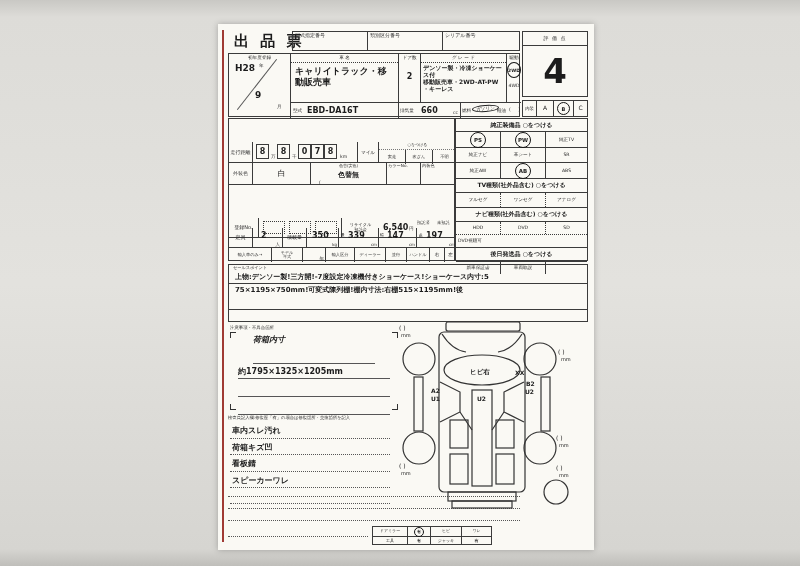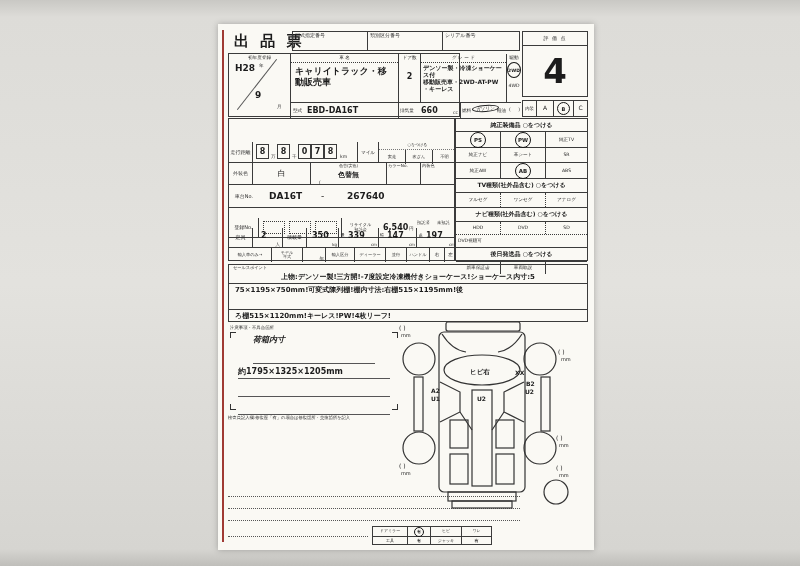--- a/index.html
+++ b/index.html
@@ -64,21 +64,21 @@
 
   <div class="abs b" style="left:304px;top:76px;width:66px;height:17px;display:flex;">
     <div class="c t4 br" style="width:13px;">内装</div>
     <div class="c s6 br" style="width:16px;">A</div>
     <div class="c br" style="width:19px;">
       <span class="circ-sm" style="width:11px;height:11px;">B</span>
     </div>
     <div class="c s6" style="flex:1;">C</div>
   </div>
 
-  <div class="abs b" style="left:10px;top:29px;width:232px;height:64px;">
+  <div class="abs b" style="left:10px;top:29px;width:292px;height:64px;">
 
     <div class="abs br" style="left:0;top:0;width:62px;height:64px;">
       <div class="t4 c" style="height:8px;">初年度登録</div>
       <div class="abs" style="left:6px;top:9px;font-size:9px;font-weight:bold;">H28</div>
       <div class="abs t4" style="left:30px;top:9px;">年</div>
       <div class="abs" style="left:26px;top:36px;font-size:9px;font-weight:bold;">9</div>
       <div class="abs t4" style="left:48px;top:50px;">月</div>
       <div class="abs" style="left:-4px;top:30px;width:64px;height:1px;background:#555;transform:rotate(-52deg);"></div>
     </div>
 
@@ -163,26 +163,20 @@
         <span class="t4" style="position:absolute;left:8px;bottom:0;">(</span>
       </div>
       <div class="abs br" style="left:158px;top:0;width:34px;height:22px;">
         <span class="t4" style="position:absolute;left:1px;top:1px;font-size:4.2px;">カラーNo.</span>
       </div>
       <div class="abs" style="left:192px;top:0;width:35px;height:22px;">
         <span class="t4" style="position:absolute;left:1px;top:1px;font-size:4.2px;">内装色</span>
       </div>
     </div>
 
-    <div class="abs bb" style="left:0;top:66px;width:227px;height:23px;">
-      <div class="abs c tiny" style="left:0;top:0;width:30px;height:23px;">車台No.</div>
-      <span class="abs s9 bold" style="left:40px;top:6px;">DA16T</span>
-      <span class="abs s9" style="left:92px;top:6px;">-</span>
-      <span class="abs s9 bold" style="left:118px;top:6px;">267640</span>
-    </div>
 
     <div class="abs bb" style="left:0;top:99px;width:227px;height:20px;">
       <div class="abs br c tiny" style="left:0;top:0;width:30px;height:20px;">登録No.</div>
       <div class="abs b" style="left:34px;top:3px;width:22px;height:13px;border-style:dotted;"></div>
       <div class="abs b" style="left:60px;top:3px;width:22px;height:13px;border-style:dotted;"></div>
       <div class="abs b" style="left:86px;top:3px;width:22px;height:13px;border-style:dotted;"></div>
       <div class="abs bl" style="left:112px;top:0;width:38px;height:20px;">
         <div class="t4 c" style="height:20px;white-space:pre-line;font-size:4.2px;">リサイクル
 預託金</div>
       </div>
@@ -277,38 +271,44 @@
     <div class="bb c s6 bold" style="height:13px;">後日発送品 ○をつける</div>
     <div style="height:12px;display:flex;">
       <div class="c t4 br" style="width:44px;">新車保証書</div>
       <div class="c t4 br" style="width:44px;">車両取説</div>
       <div style="flex:1;"></div>
     </div>
   </div>
 
   <div class="abs b" style="left:10px;top:240px;width:360px;height:58px;">
     <div class="t4" style="padding:1px 4px;font-size:4.2px;">セールスポイント</div>
-    <div class="s7 bold bb" style="padding:1px 6px 2px;text-align:center;">上物:デンソー製!三方開!-7度設定冷凍機付きショーケース!ショーケース内寸:5</div>
+    <div class="s7 bold bb" style="padding:1px 6px 2px;">上物:デンソー製!三方開!-7度設定冷凍機付きショーケース!ショーケース内寸:5</div>
     <div class="s7 bold bb" style="padding:2px 6px 15px;">75×1195×750mm!可変式陳列棚!棚内寸法:右棚515×1195mm!後</div>
-    <div class="s7 bold" style="padding:2px 6px;">ろ棚515×1120mm!キーレス!PW!4枚リーフ!</div>
   </div>
 
   <div class="abs t4" style="left:12px;top:302px;font-size:4.4px;">注意事項・不具合箇所</div>
   <div class="abs" style="left:12px;top:308px;width:168px;height:78px;">
     <div class="abs" style="left:0;top:0;width:6px;height:6px;border-left:1.4px solid #333;border-top:1.4px solid #333;"></div>
     <div class="abs" style="left:0;bottom:0;width:6px;height:6px;border-left:1.4px solid #333;border-bottom:1.4px solid #333;"></div>
     <div class="abs" style="right:0;top:0;width:6px;height:6px;border-right:1.4px solid #333;border-top:1.4px solid #333;"></div>
     <div class="abs" style="right:0;bottom:0;width:6px;height:6px;border-right:1.4px solid #333;border-bottom:1.4px solid #333;"></div>
     <div class="s8 bold solidline" style="margin:3px 23px 0;padding-bottom:18px;font-style:italic;">荷箱内寸</div>
     <div class="s8 bold solidline" style="margin:3px 8px 0;padding-bottom:2px;">約1795×1325×1205mm</div>
     <div class="solidline" style="margin:3px 8px 0;height:14px;"></div>
     <div class="solidline" style="margin:3px 8px 0;height:14px;"></div>
   </div>
 
   <div class="abs t4" style="left:10px;top:392px;width:180px;font-size:4.3px;">検査員記入欄:修復歴「有」の場合は修復箇所・交換箇所を記入</div>
+  <div class="abs" style="left:12px;top:399px;width:160px;">
+    <div class="s8 bold dotline" style="padding:3px 2px 2px;">車内スレ汚れ</div>
+    <div class="s8 bold dotline" style="padding:4px 2px 2px;">荷箱キズ凹</div>
+    <div class="s8 bold dotline" style="padding:4px 2px 2px;">看板錆</div>
+    <div class="s8 bold dotline" style="padding:4px 2px 2px;">スピーカーワレ</div>
+    <div class="dotline" style="height:15px;"></div>
+  </div>
 
   <div class="abs dotline" style="left:10px;top:472px;width:292px;"></div>
   <div class="abs dotline" style="left:10px;top:484px;width:292px;"></div>
   <div class="abs dotline" style="left:10px;top:496px;width:292px;"></div>
   <div class="abs dotline" style="left:10px;top:512px;width:140px;"></div>
 
   <div class="abs b" style="left:154px;top:502px;width:120px;height:19px;">
     <div class="bb" style="height:9px;display:flex;">
       <div class="c t4 br" style="width:34px;font-size:4px;">ドアミラー</div>
       <div class="c br" style="width:22px;">

